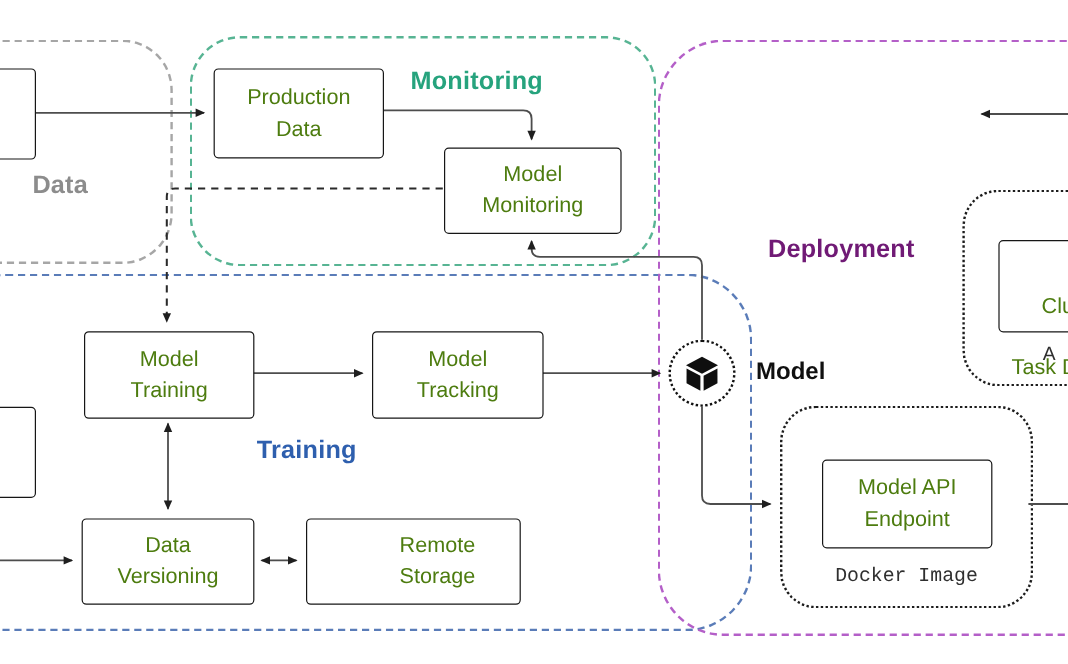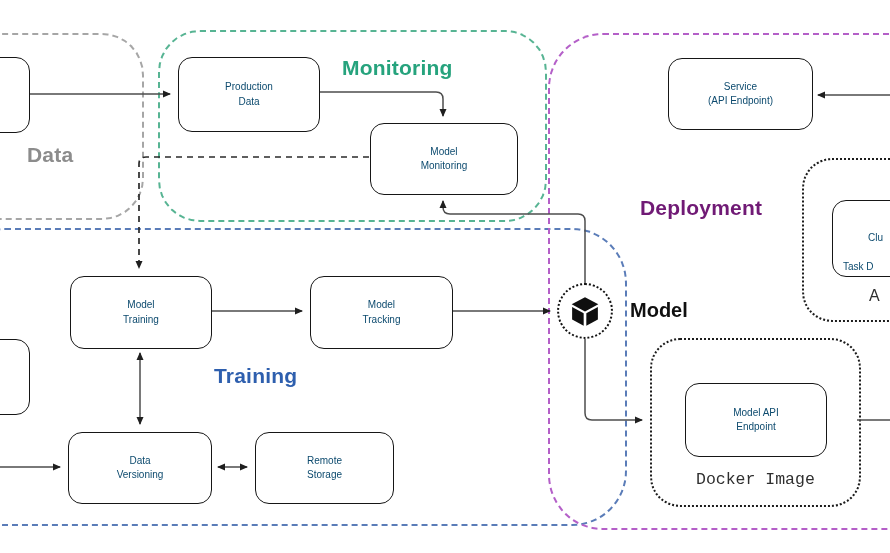--- a/index.html
+++ b/index.html
@@ -14,33 +14,33 @@
   .region-training{left:-50px;top:228px;width:673px;height:294px;border-color:#5a7cb8;border-radius:55px;}
   .region-deployment{left:548px;top:33px;width:430px;height:493px;border-color:#b45fc8;border-radius:55px;}
   
   .group{position:absolute;border:2px dotted #1c1c1c;border-radius:30px;z-index:2;background:transparent;}
   .group-docker{left:650px;top:338px;width:207px;height:165px;}
   .group-cluster{left:802px;top:158px;width:165px;height:160px;}
   
   svg.wires{position:absolute;left:0;top:0;z-index:3;}
   
   .node{
-    position:absolute;background:#fff;border:1.6px solid #161616;border-radius:14px;
+    position:absolute;background:#fff;border:1.6px solid #161616;border-radius:4px;
     display:flex;align-items:center;justify-content:center;text-align:center;
-    font-size:10px;line-height:1.42;color:#0c4a6e;white-space:pre-line;z-index:4;
+    font-size:18px;line-height:1.42;color:#4d7c0f;white-space:pre-line;z-index:4;
   }
   .node-raw-top{left:-52px;top:57px;width:80px;height:74px;}
   .node-production-data{left:178px;top:57px;width:140px;height:73px;}
   .node-model-monitoring{left:370px;top:123px;width:146px;height:70px;}
   .node-service{left:668px;top:58px;width:143px;height:70px;}
   .node-model-training{left:70px;top:276px;width:140px;height:71px;}
   .node-model-tracking{left:310px;top:276px;width:141px;height:71px;}
   .node-raw-mid{left:-55px;top:339px;width:83px;height:74px;}
   .node-data-versioning{left:68px;top:432px;width:142px;height:70px;}
-  .node-remote-storage{left:255px;top:432px;width:137px;height:70px;}
+  .node-remote-storage{left:255px;top:432px;width:137px;height:70px;padding-left:40px;}
   .node-model-api{left:685px;top:383px;width:140px;height:72px;}
   .node-cluster-task{left:832px;top:200px;width:130px;height:77px;display:block;text-align:left;padding:16px 0 0 10px;box-sizing:border-box;}
   .node-cluster-task .l1{display:block;padding-left:25px;}
   .node-cluster-task .l2{display:block;}
   
   .rlabel{position:absolute;font-weight:700;font-size:21px;z-index:5;letter-spacing:.2px;}
   .rlabel-data{left:27px;top:143px;color:#8c8c8c;}
   .rlabel-monitoring{left:342px;top:56px;color:#26a37d;}
   .rlabel-training{left:214px;top:364px;color:#2e5fae;}
   .rlabel-deployment{left:640px;top:196px;color:#701a75;}
@@ -101,22 +101,20 @@
 
       <path d="M369,157 H146 Q139,157 139,164 V268" stroke="#2a2a2a" stroke-width="1.7" stroke-dasharray="6 5" marker-end="url(#ah)"></path>
     </g>
   </svg>
 
   <div class="node node-raw-top"></div>
   <div class="node node-production-data">Production
 Data</div>
   <div class="node node-model-monitoring">Model
 Monitoring</div>
-  <div class="node node-service">Service
-(API Endpoint)</div>
   <div class="node node-model-training">Model
 Training</div>
   <div class="node node-model-tracking">Model
 Tracking</div>
   <div class="node node-raw-mid"></div>
   <div class="node node-data-versioning">Data
 Versioning</div>
   <div class="node node-remote-storage">Remote
 Storage</div>
   <div class="node node-model-api">Model API

